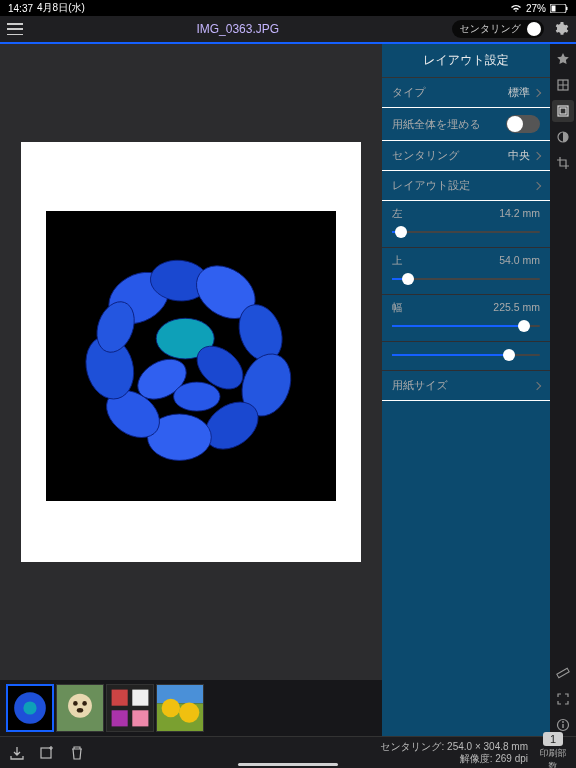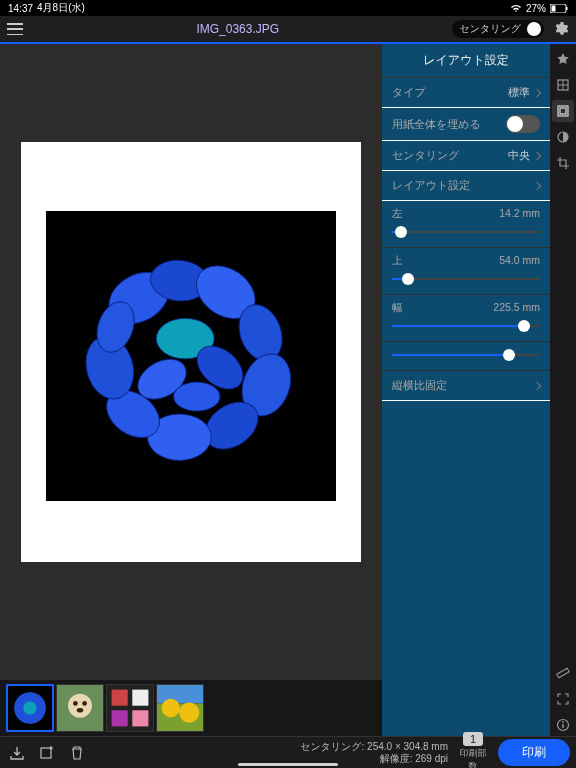--- a/index.html
+++ b/index.html
@@ -238,21 +238,21 @@
     </div>
     <div class="slider-row">
       <div class="slider">
           <div class="track">
             <div class="fill" style="width:79%"></div>
             <div class="thumb-dot" style="left:79%"></div>
           </div>
         </div>
     </div>
     <div class="row">
-      <span>縦横比固定</span>
+      <span>用紙サイズ</span>
       <span class="chev"></span>
     </div>
   </div>
 
   <div class="siderail">
     <div class="ri">
         <svg width="14" height="14" viewBox="0 0 14 14">
           <path fill="#999" d="M7 1l1.8 3.7 4 .6-2.9 2.8.7 4L7 10.2 3.4 12l.7-4L1.2 5.3l4-.6z"></path>
         </svg>
       </div>
@@ -319,16 +319,15 @@
       </svg>
   </div>
   <div class="info">
     <div><span>センタリング:</span> <span>254.0 × 304.8 mm</span></div>
     <div><span>解像度:</span> <span>269 dpi</span></div>
   </div>
   <div class="copies">
     <div class="box">1</div>
     <div>印刷部数</div>
   </div>
-  <div class="print-btn">印刷</div>
 </div>
 
 <div class="home-ind"></div>
 
 </body></html>

